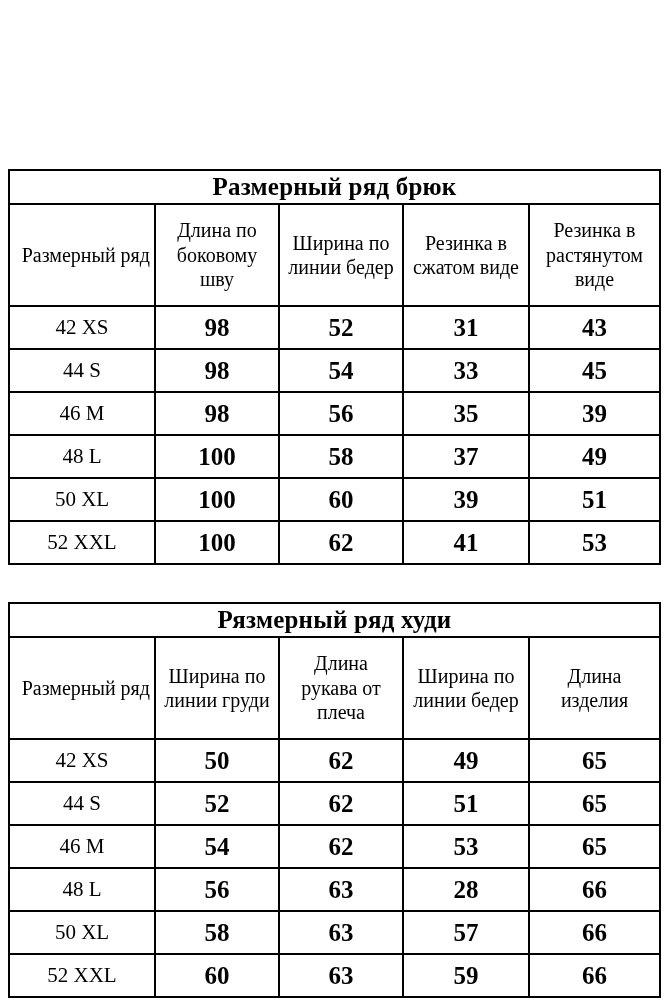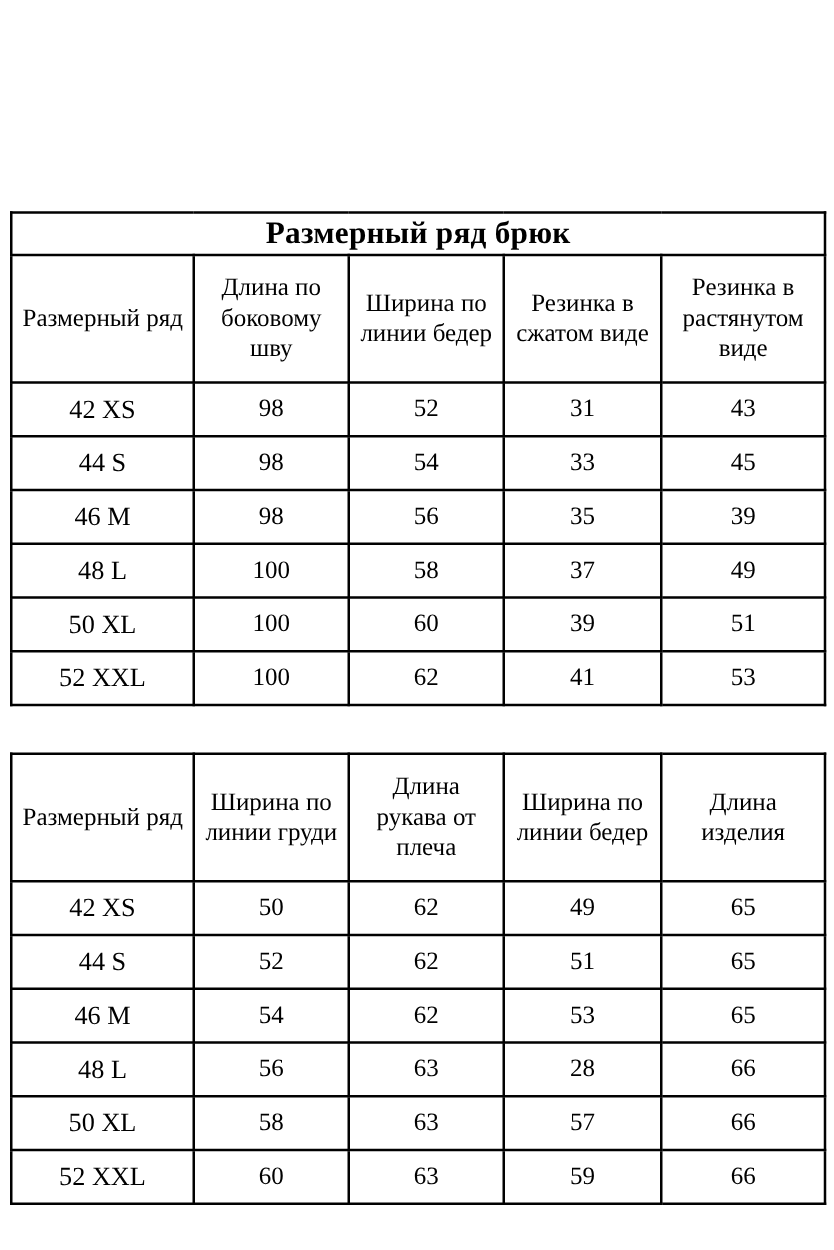--- a/index.html
+++ b/index.html
@@ -45,26 +45,26 @@
     border-top: 2px solid #000;
     border-bottom: 2px solid #000;
   }
   .hdr td {
     font-size: 20px;
     font-weight: normal;
     line-height: 1.22;
     height: 96px;
   }
   .hdr td.first {
-    text-align: left;
-    padding-left: 8px;
+    text-align: right;
+    padding-left: 0;
   }
   .row td {
-    font-size: 20px;
-    font-weight: normal;
+    font-size: 25px;
+    font-weight: bold;
     height: 37px;
   }
   .row td.first {
     font-size: 21px;
     font-weight: normal;
   }
   .gap {
     height: 8px;
   }
   .col1 { width: 146px; }
@@ -146,20 +146,23 @@
 
   <table class="size-table">
     <colgroup>
       <col class="col1">
         <col class="col2">
         <col class="col3">
         <col class="col4">
         <col class="col5">
     </colgroup>
     <tbody>
+      <tr>
+        <td class="tbl-title" colspan="5">Рязмерный ряд худи</td>
+      </tr>
       <tr class="hdr">
         <td class="first">Размерный ряд</td>
         <td>Ширина по линии груди</td>
         <td>Длина рукава от плеча</td>
         <td>Ширина по линии бедер</td>
         <td>Длина изделия</td>
       </tr>
       <tr class="row">
         <td class="first">42 XS</td>
         <td>50</td>

